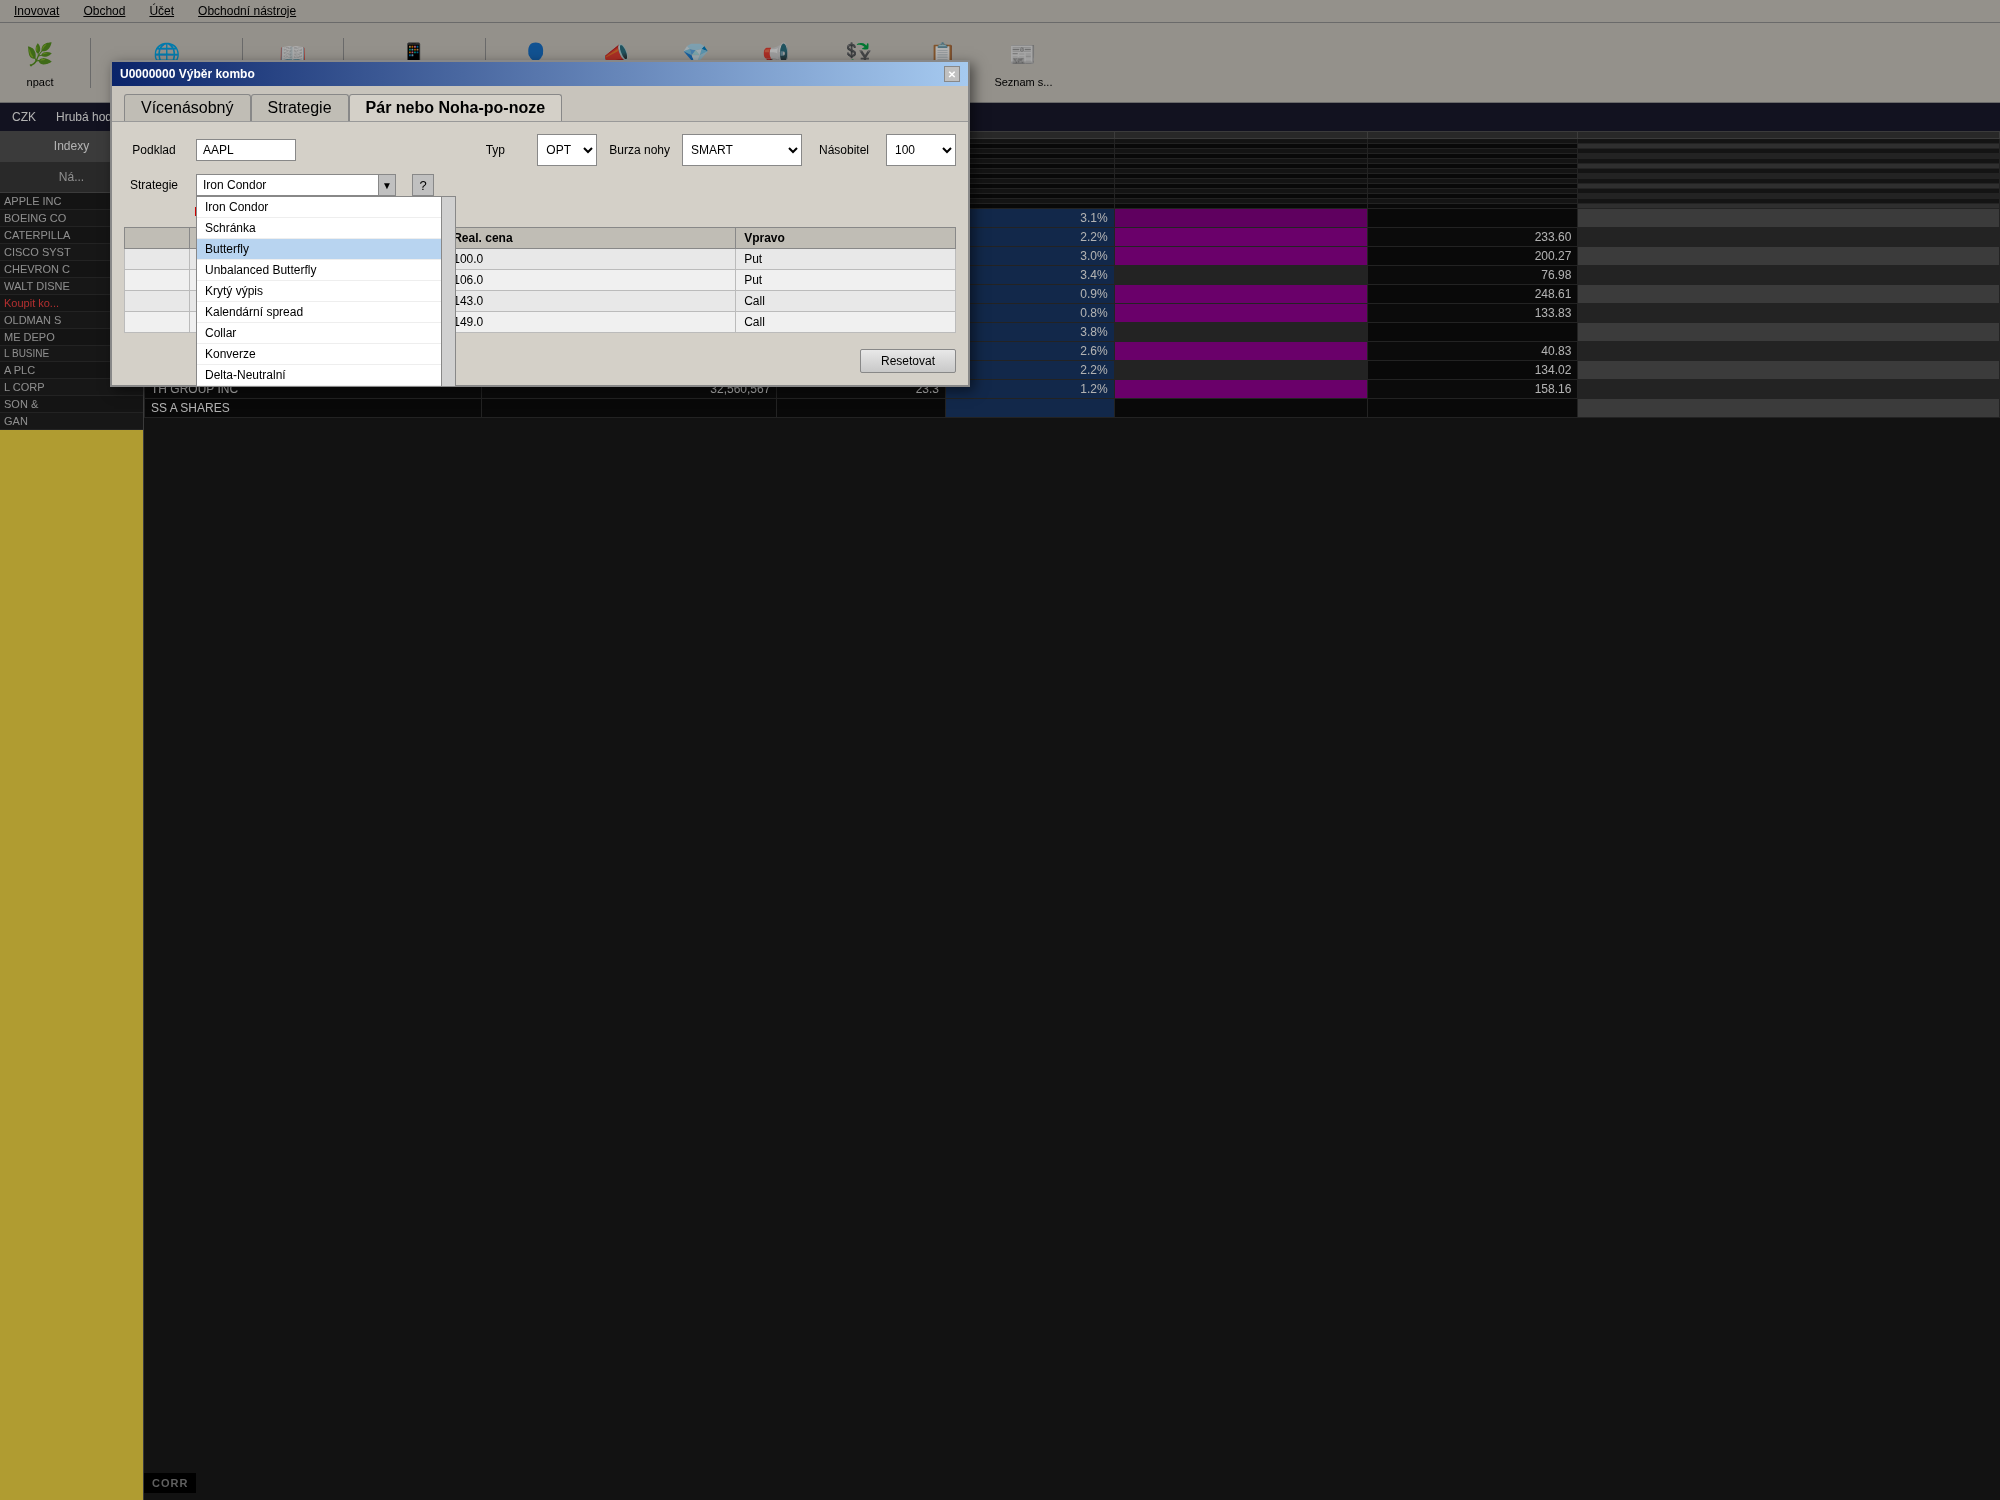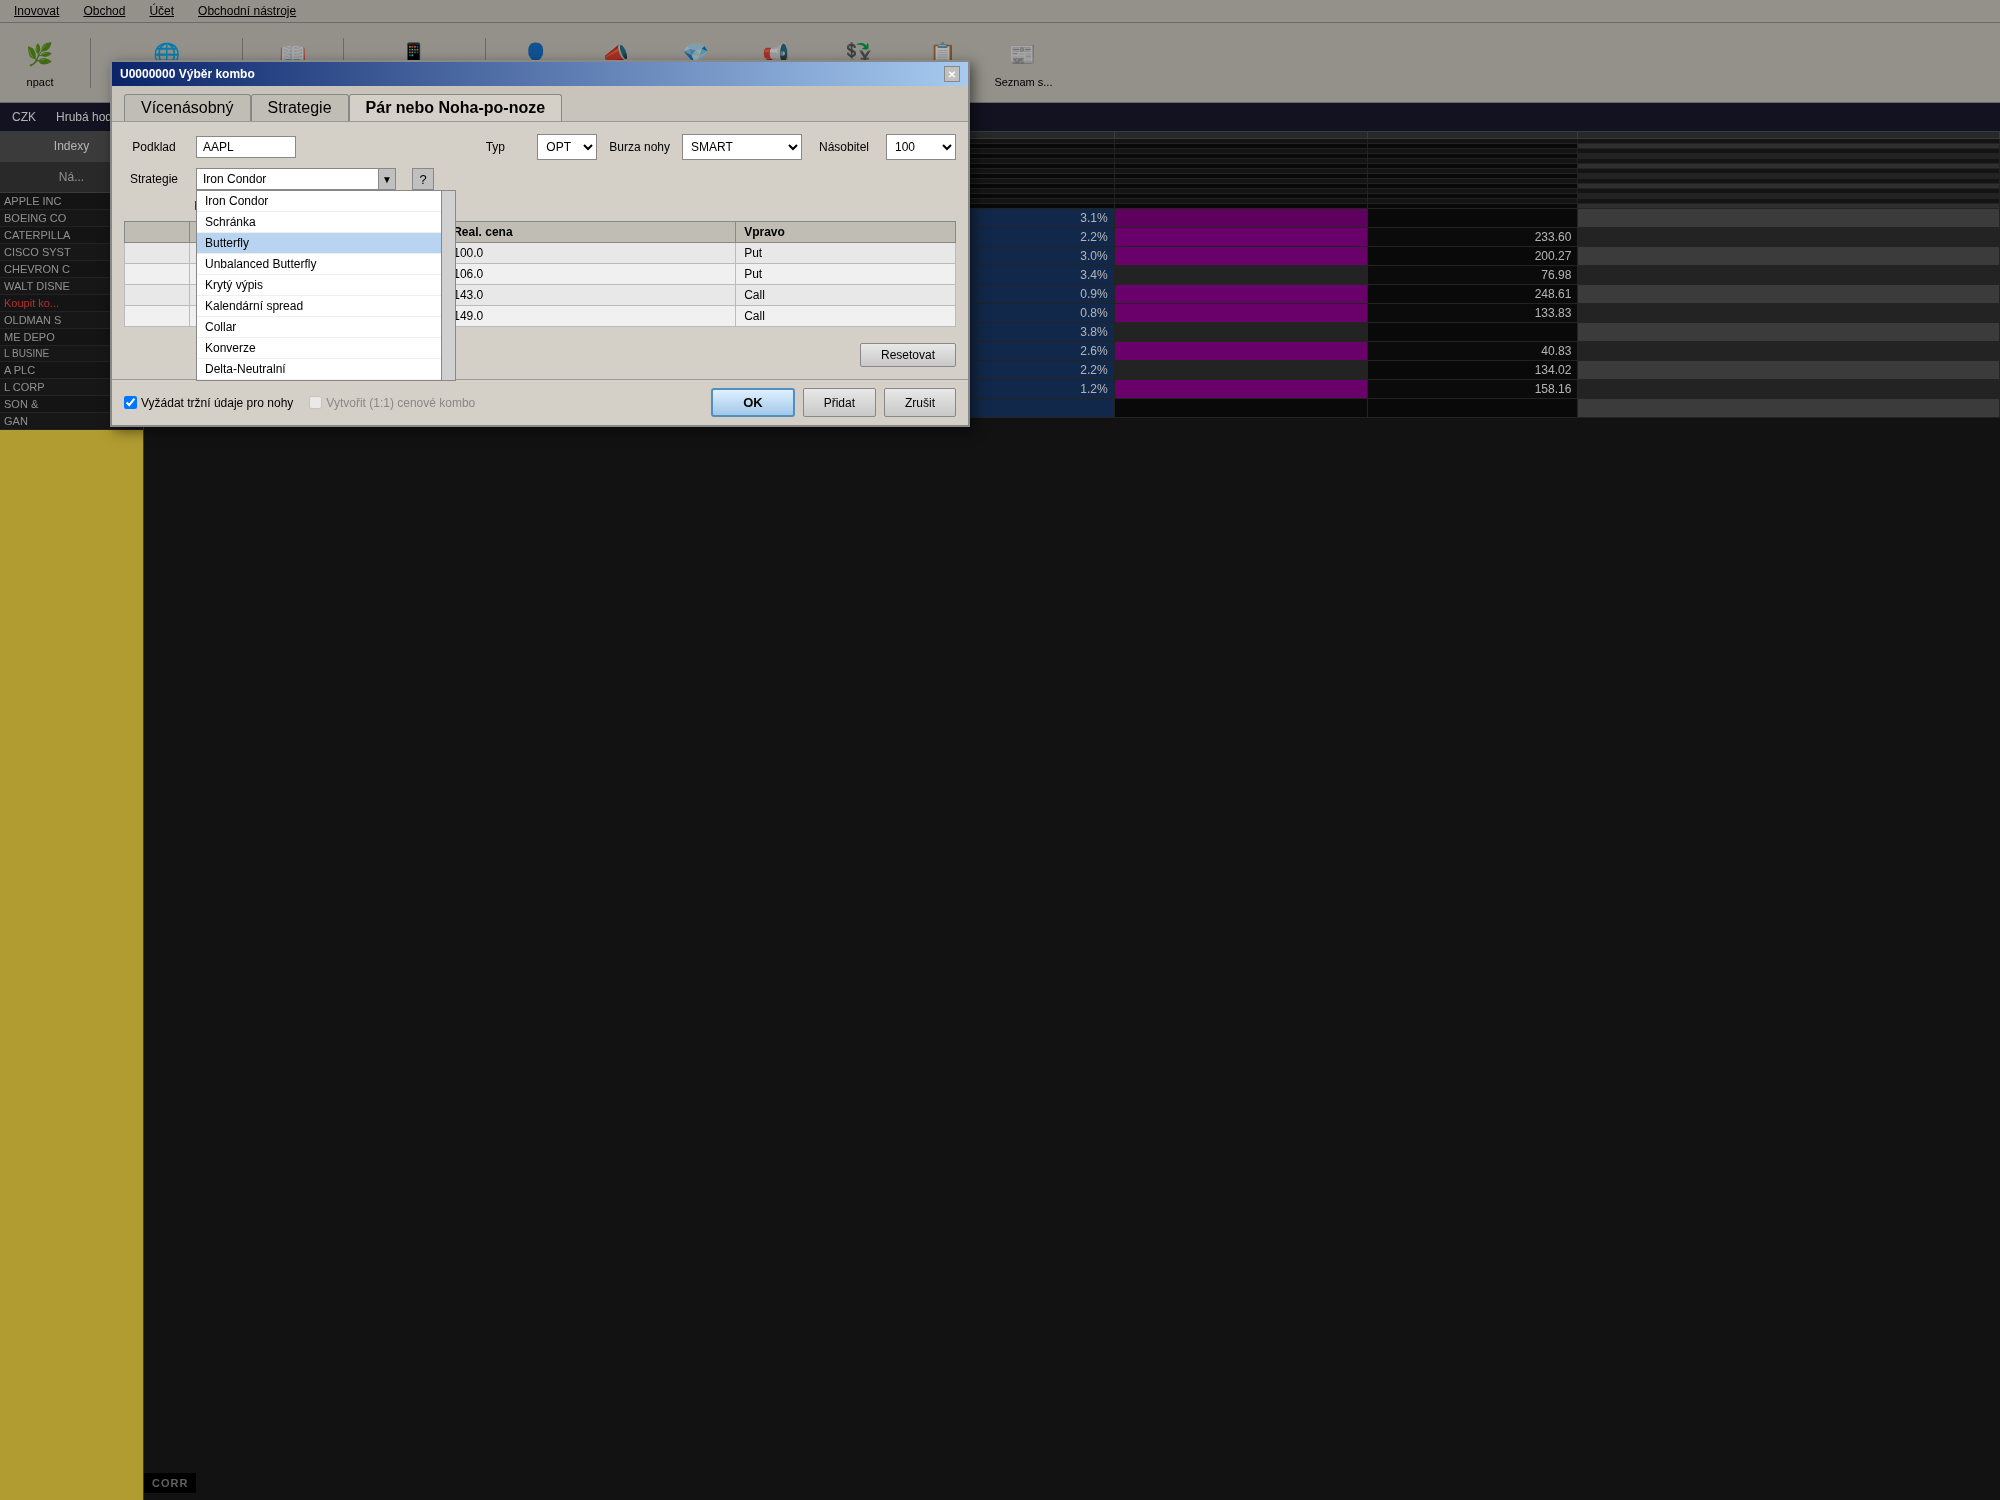--- a/index.html
+++ b/index.html
@@ -210,21 +210,21 @@
       background: #fff;
       padding: 2px 6px;
       font-size: 12px;
       height: 22px;
     }
     .form-select {
       border: 1px solid #888;
       background: #fff;
       padding: 2px 4px;
       font-size: 12px;
-      height: 26px;
+      height: 32px;
     }
 
     
     .dropdown-container {
       position: relative;
       display: inline-block;
     }
     .dropdown-input {
       width: 200px;
       border: 1px solid #888;
@@ -805,28 +805,13 @@
         </tr>
       </tbody>
     </table>
 
     <div style="display:flex; justify-content:flex-end; margin-top:8px;">
       <button class="reset-btn">Resetovat</button>
     </div>
 
   </div>
 
-  <div class="dialog-bottom">
-    <label class="checkbox-label">
-      <input type="checkbox" checked="" style="">
-      <span>Vyžádat tržní údaje pro nohy</span>
-    </label>
-    <label class="checkbox-label" style="color:#888;">
-      <input type="checkbox" disabled="" style="">
-      <span>Vytvořit (1:1) cenové kombo</span>
-    </label>
-    <div class="dialog-buttons">
-      <button class="btn-ok">OK</button>
-      <button class="btn-normal">Přidat</button>
-      <button class="btn-normal">Zrušit</button>
-    </div>
-  </div>
 </div>
 
 </body></html>

